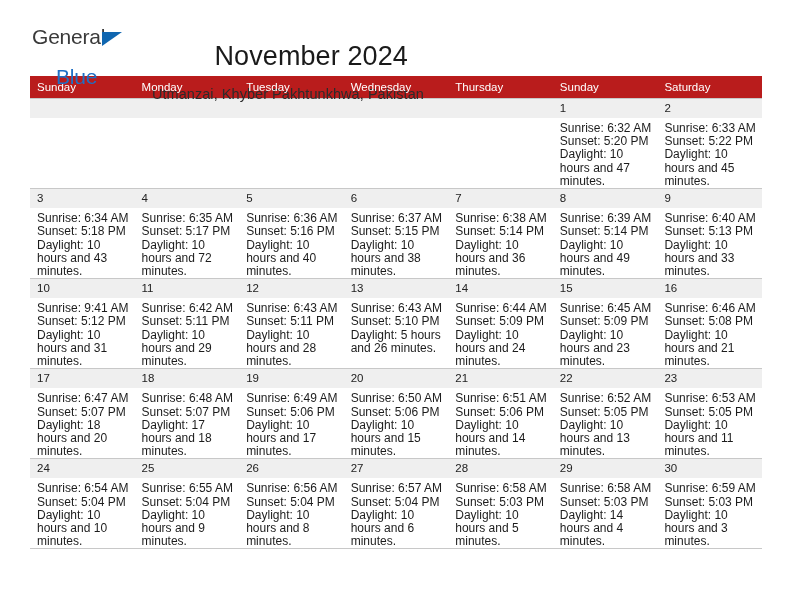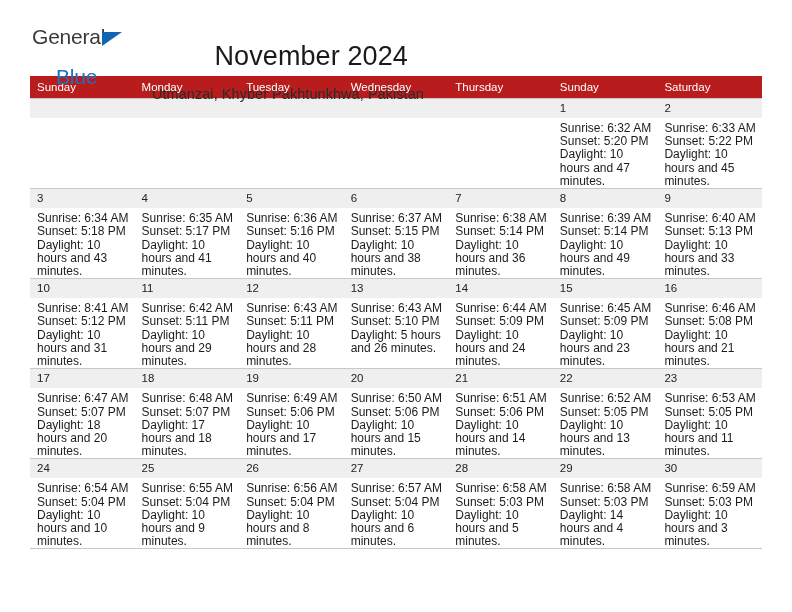--- a/index.html
+++ b/index.html
@@ -219,21 +219,21 @@
                 <div class="wrap">Daylight: 10 hours and 43 minutes.</div>
               </div>
             </div>
           </td>
           <td>
             <div class="cell-inner">
               <div class="daynum">4</div>
               <div class="details">
                 <div>Sunrise: 6:35 AM</div>
                 <div>Sunset: 5:17 PM</div>
-                <div class="wrap">Daylight: 10 hours and 41 minutes.</div>
+                <div class="wrap">Daylight: 10 hours and 72 minutes.</div>
               </div>
             </div>
           </td>
           <td>
             <div class="cell-inner">
               <div class="daynum">5</div>
               <div class="details">
                 <div>Sunrise: 6:36 AM</div>
                 <div>Sunset: 5:16 PM</div>
                 <div class="wrap">Daylight: 10 hours and 40 minutes.</div>
@@ -279,21 +279,21 @@
                 <div class="wrap">Daylight: 10 hours and 33 minutes.</div>
               </div>
             </div>
           </td>
         </tr>
         <tr>
           <td>
             <div class="cell-inner">
               <div class="daynum">10</div>
               <div class="details">
-                <div>Sunrise: 8:41 AM</div>
+                <div>Sunrise: 9:41 AM</div>
                 <div>Sunset: 5:12 PM</div>
                 <div class="wrap">Daylight: 10 hours and 31 minutes.</div>
               </div>
             </div>
           </td>
           <td>
             <div class="cell-inner">
               <div class="daynum">11</div>
               <div class="details">
                 <div>Sunrise: 6:42 AM</div>

